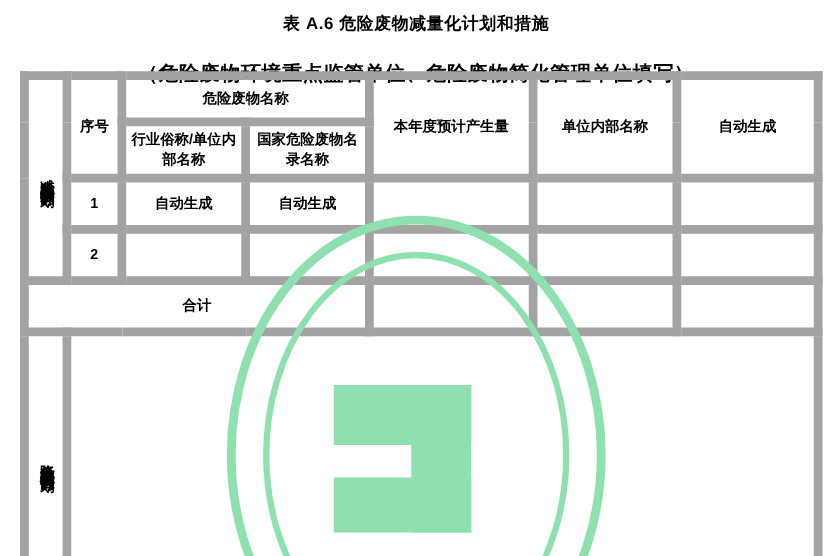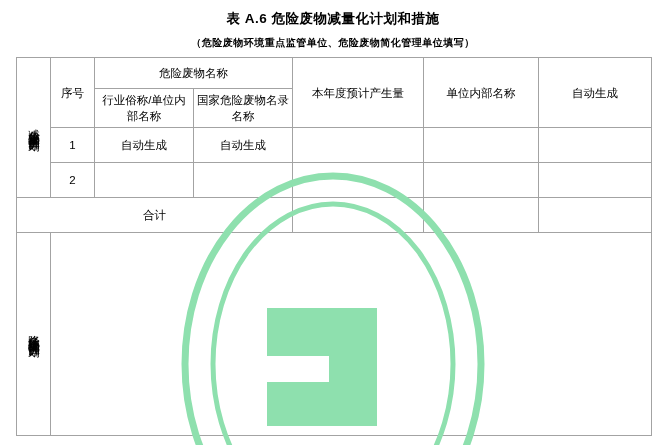--- a/index.html
+++ b/index.html
@@ -48,49 +48,50 @@
     position: relative;
     z-index: 1;
   }
   .title-line1 {
     font-size: 13.5px;
     font-weight: bold;
     letter-spacing: 0.5px;
     line-height: 20px;
   }
   .title-line2 {
-    font-size: 10px;
+    font-size: 16px;
     font-weight: bold;
     letter-spacing: 0.5px;
     line-height: 22px;
-    margin-top: 3px;
+    margin-top: 20px;
   }
 
   
   .table-wrap {
     position: absolute;
     left: 16px;
     top: 57px;
     width: 635px;
     z-index: 2;
   }
   table.main {
     border-collapse: collapse;
     table-layout: fixed;
     width: 635px;
     background: transparent;
   }
   table.main td {
-    border: 1px solid #a3a3a3;
+    border: 7px solid #a3a3a3;
     text-align: center;
     vertical-align: middle;
     font-size: 11.5px;
     line-height: 16px;
     padding: 2px 3px;
     background: transparent;
+    font-weight: bold;
   }
 
   
   .vcell {
     width: 34px;
     padding: 4px 2px;
   }
   .vtext {
     writing-mode: vertical-rl;
     text-orientation: upright;

